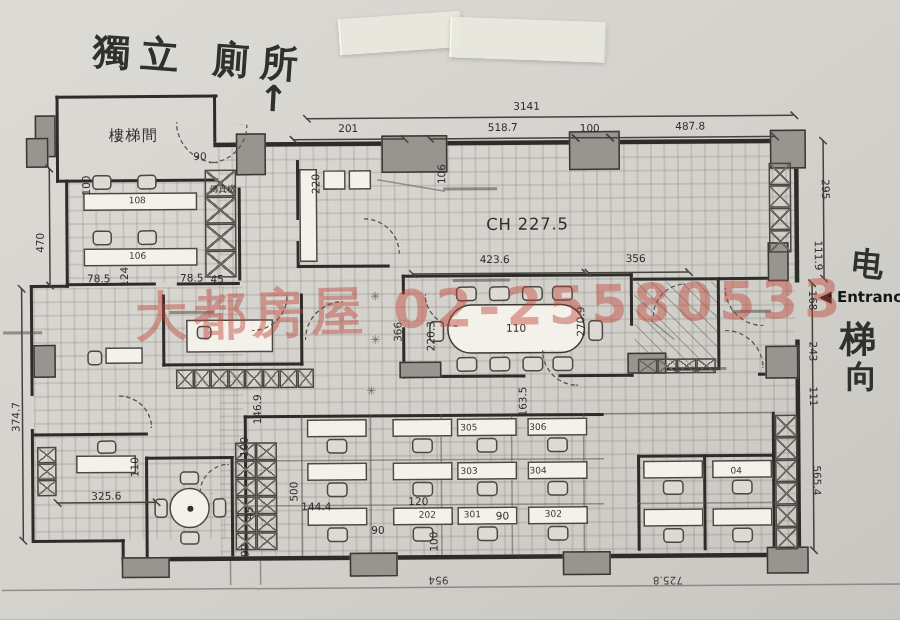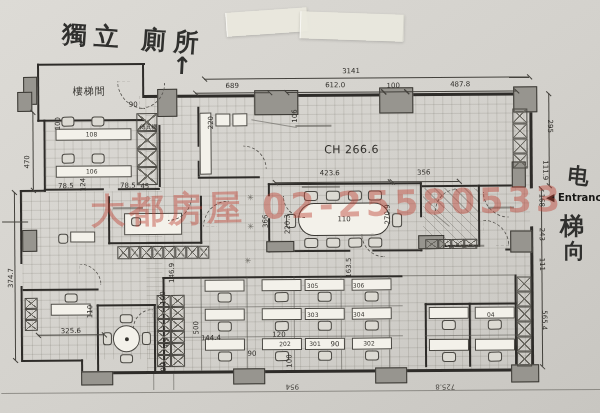--- a/index.html
+++ b/index.html
@@ -290,41 +290,41 @@
       <div class="lead" style="left: 302px; top: 186px; width: 38px; height: 2px;"></div>
       <div class="lead" style="left: 2px; top: 219px; width: 26px; height: 2px;"></div>
       <div class="lead" style="left: 113px; top: 206px; width: 30px; height: 2px;"></div>
       <div class="lead" style="left: 488px; top: 208px; width: 26px; height: 2px;"></div>
       <div class="thin" style="left: 252px; top: 119px; width: 46px; height: 1px; transform: rotate(10deg); transform-origin: left center;"></div>
       <div class="thin" style="left: 434px; top: 214px; width: 20px; height: 1px; transform: rotate(40deg); transform-origin: left center;"></div>
       <div class="dim" style="left: 252px; top: 199px; width: 10px; height: 10px; font-size: 8px; color: rgb(111, 109, 102);">✳</div>
       <div class="dim" style="left: 252px; top: 228px; width: 10px; height: 10px; font-size: 8px; color: rgb(111, 109, 102);">✳</div>
       <div class="dim" style="left: 249px; top: 262px; width: 10px; height: 10px; font-size: 8px; color: rgb(111, 109, 102);">✳</div>
       <div class="dim" style="left: 352px; top: 72px; transform: translate(-50%, -50%) rotate(0deg);">3141</div>
-      <div class="dim" style="left: 233px; top: 86px; transform: translate(-50%, -50%) rotate(0deg);">689</div>
-      <div class="dim" style="left: 336px; top: 86px; transform: translate(-50%, -50%) rotate(0deg);">612.0</div>
+      <div class="dim" style="left: 233px; top: 86px; transform: translate(-50%, -50%) rotate(0deg);">201</div>
+      <div class="dim" style="left: 336px; top: 86px; transform: translate(-50%, -50%) rotate(0deg);">518.7</div>
       <div class="dim" style="left: 394px; top: 87px; transform: translate(-50%, -50%) rotate(0deg);">100</div>
       <div class="dim" style="left: 461px; top: 86px; transform: translate(-50%, -50%) rotate(0deg);">487.8</div>
       <div class="dim" style="left: 550px; top: 128px; transform: translate(-50%, -50%) rotate(90deg);">295</div>
       <div class="dim" style="left: 545px; top: 172px; transform: translate(-50%, -50%) rotate(90deg);">111.9</div>
       <div class="dim" style="left: 541px; top: 202px; transform: translate(-50%, -50%) rotate(90deg);">168</div>
       <div class="dim" style="left: 541px; top: 236px; transform: translate(-50%, -50%) rotate(90deg);">243</div>
       <div class="dim" style="left: 541px; top: 266px; transform: translate(-50%, -50%) rotate(90deg);">111</div>
       <div class="dim" style="left: 543px; top: 322px; transform: translate(-50%, -50%) rotate(90deg);">565.4</div>
       <div class="dim" style="left: 28px; top: 160px; transform: translate(-50%, -50%) rotate(-90deg);">470</div>
       <div class="dim" style="left: 11px; top: 276px; transform: translate(-50%, -50%) rotate(-90deg);">374.7</div>
       <div class="dim" style="left: 134px; top: 104px; transform: translate(-50%, -50%) rotate(0deg);">90</div>
       <div class="dim" style="left: 59px; top: 122px; transform: translate(-50%, -50%) rotate(-90deg);">100</div>
       <div class="dim" style="left: 66px; top: 185px; transform: translate(-50%, -50%) rotate(0deg);">78.5</div>
       <div class="dim" style="left: 84px; top: 183px; transform: translate(-50%, -50%) rotate(-90deg);">124</div>
       <div class="dim" style="left: 128px; top: 185px; transform: translate(-50%, -50%) rotate(0deg);">78.5</div>
       <div class="dim" style="left: 145px; top: 186px; transform: translate(-50%, -50%) rotate(0deg);">45</div>
       <div class="dim" style="left: 212px; top: 122px; transform: translate(-50%, -50%) rotate(-90deg);">220</div>
       <div class="dim" style="left: 296px; top: 116px; transform: translate(-50%, -50%) rotate(-90deg);">106</div>
-      <div class="dim ch" style="left: 352px; top: 150px; transform: translate(-50%, -50%) rotate(0deg);">CH 266.6</div>
+      <div class="dim ch" style="left: 352px; top: 150px; transform: translate(-50%, -50%) rotate(0deg);">CH 227.5</div>
       <div class="dim" style="left: 330px; top: 174px; transform: translate(-50%, -50%) rotate(0deg);">423.6</div>
       <div class="dim" style="left: 424px; top: 174px; transform: translate(-50%, -50%) rotate(0deg);">356</div>
       <div class="dim" style="left: 266px; top: 221px; transform: translate(-50%, -50%) rotate(-90deg);">366</div>
       <div class="dim" style="left: 288px; top: 224px; transform: translate(-50%, -50%) rotate(-90deg);">220.3</div>
       <div class="dim" style="left: 388px; top: 215px; transform: translate(-50%, -50%) rotate(-90deg);">270.9</div>
       <div class="dim" style="left: 349px; top: 268px; transform: translate(-50%, -50%) rotate(-90deg);">163.5</div>
       <div class="dim" style="left: 172px; top: 272px; transform: translate(-50%, -50%) rotate(-90deg);">146.9</div>
       <div class="dim" style="left: 163px; top: 297px; transform: translate(-50%, -50%) rotate(-90deg);">100</div>
       <div class="dim" style="left: 90px; top: 310px; transform: translate(-50%, -50%) rotate(-90deg);">110</div>
       <div class="dim" style="left: 70px; top: 330px; transform: translate(-50%, -50%) rotate(0deg);">325.6</div>

